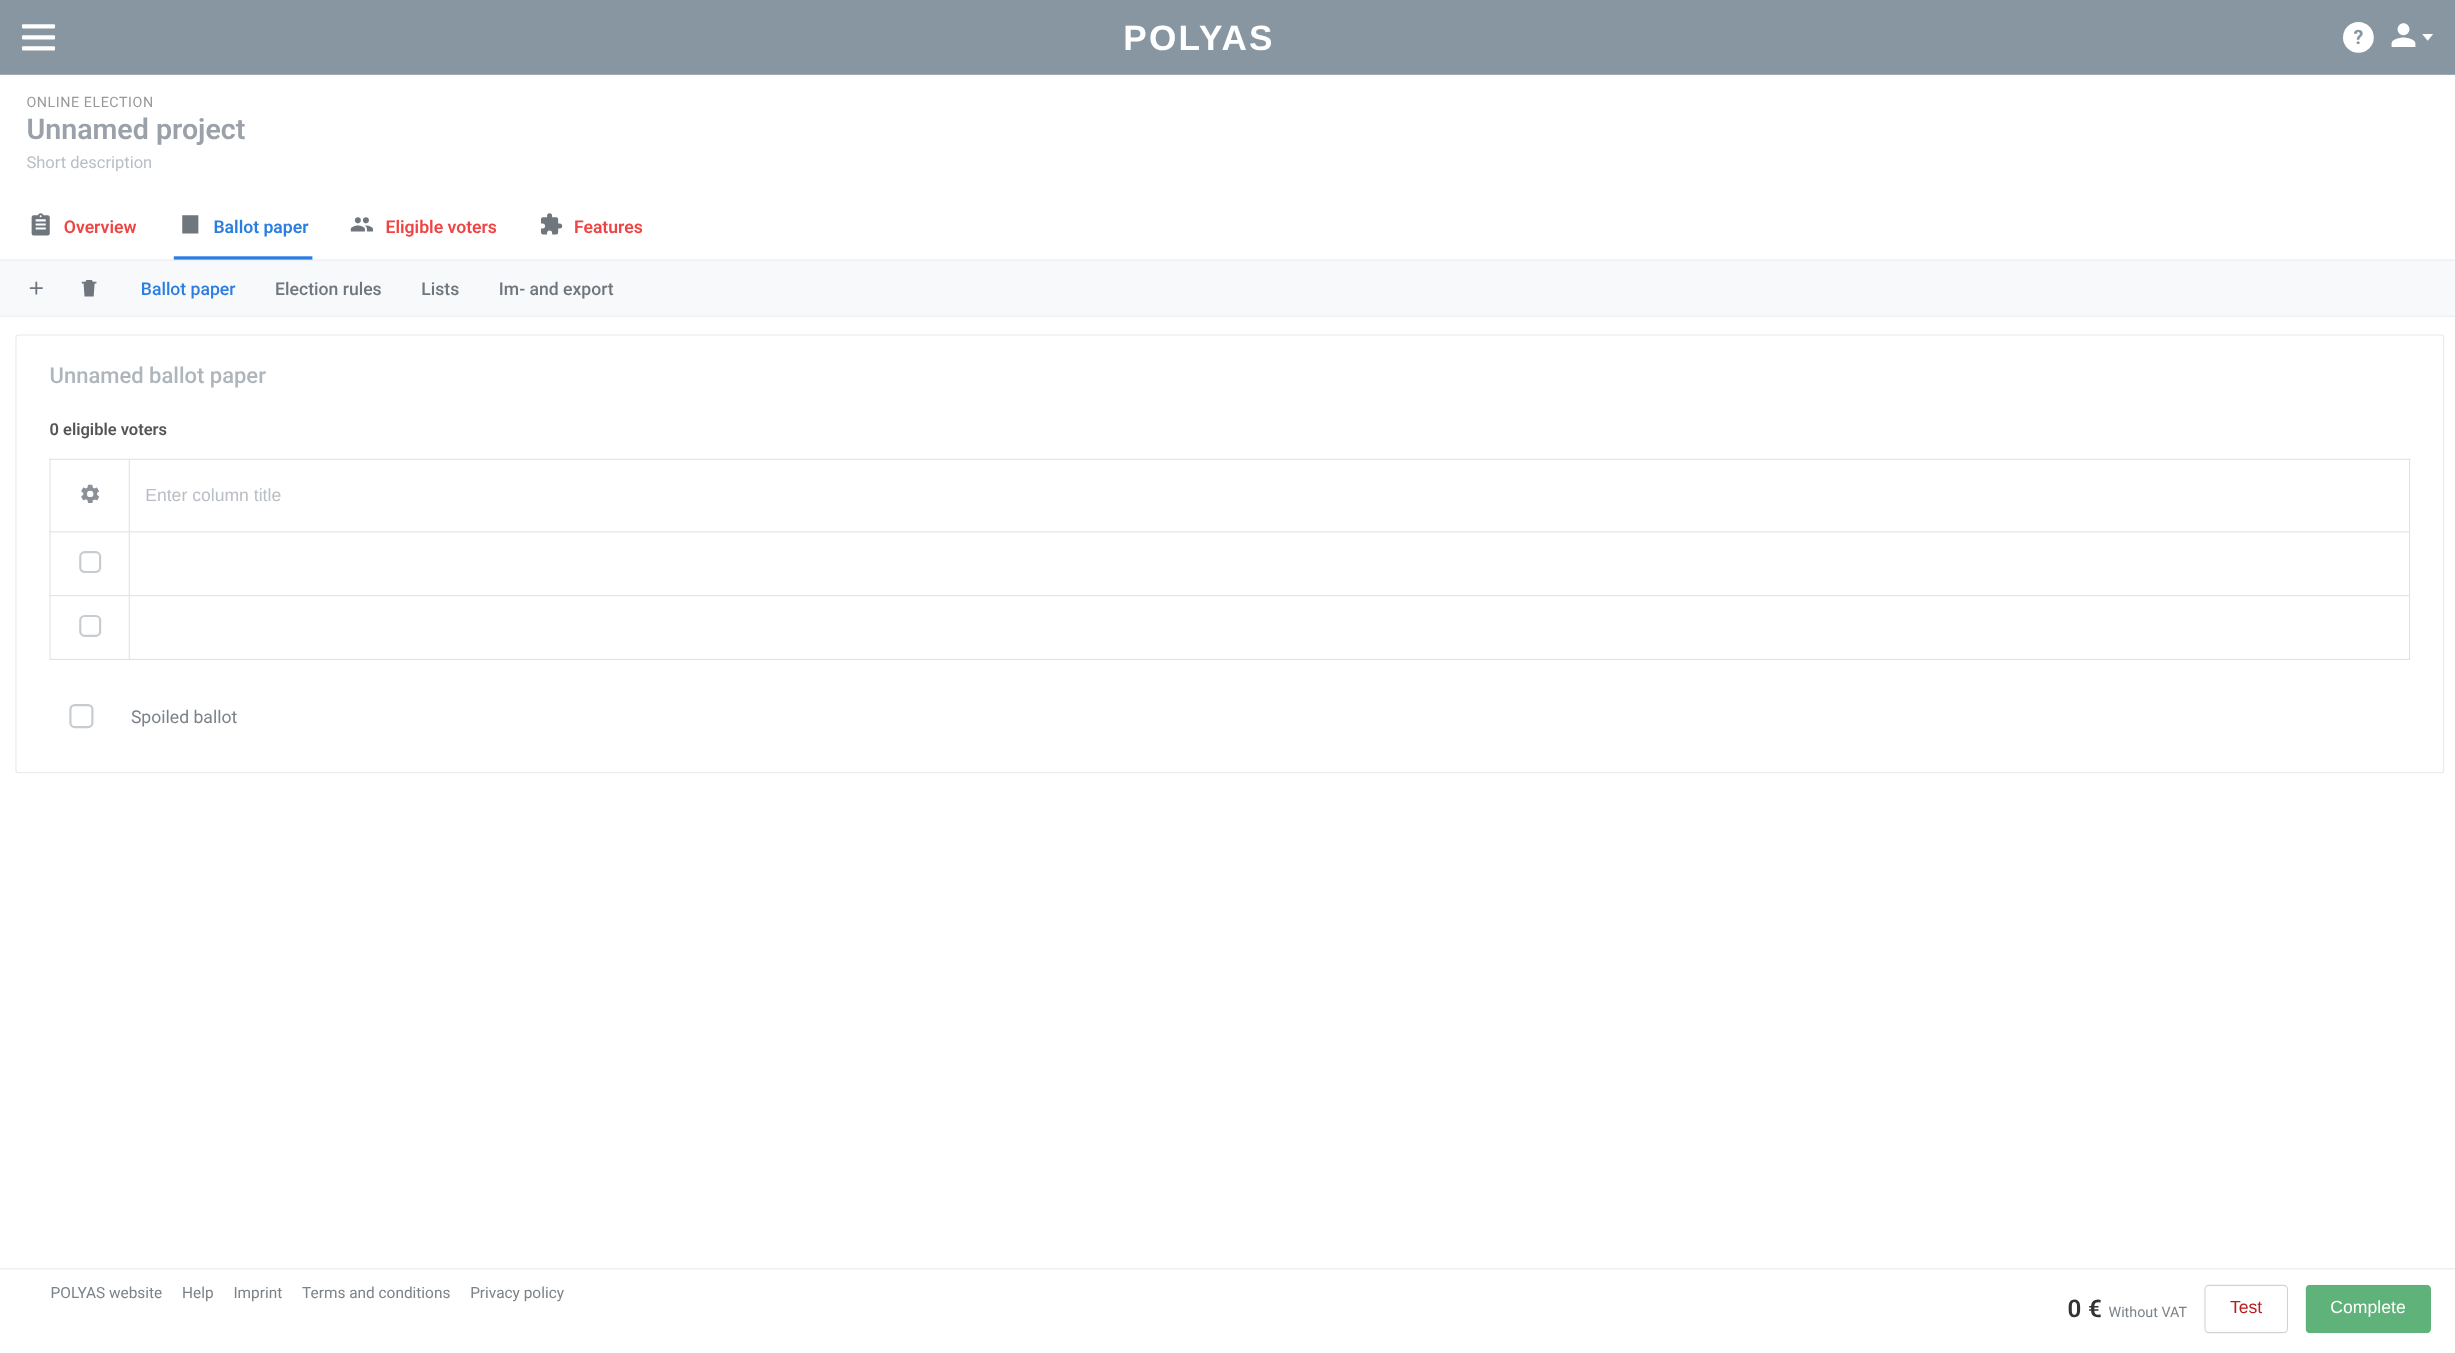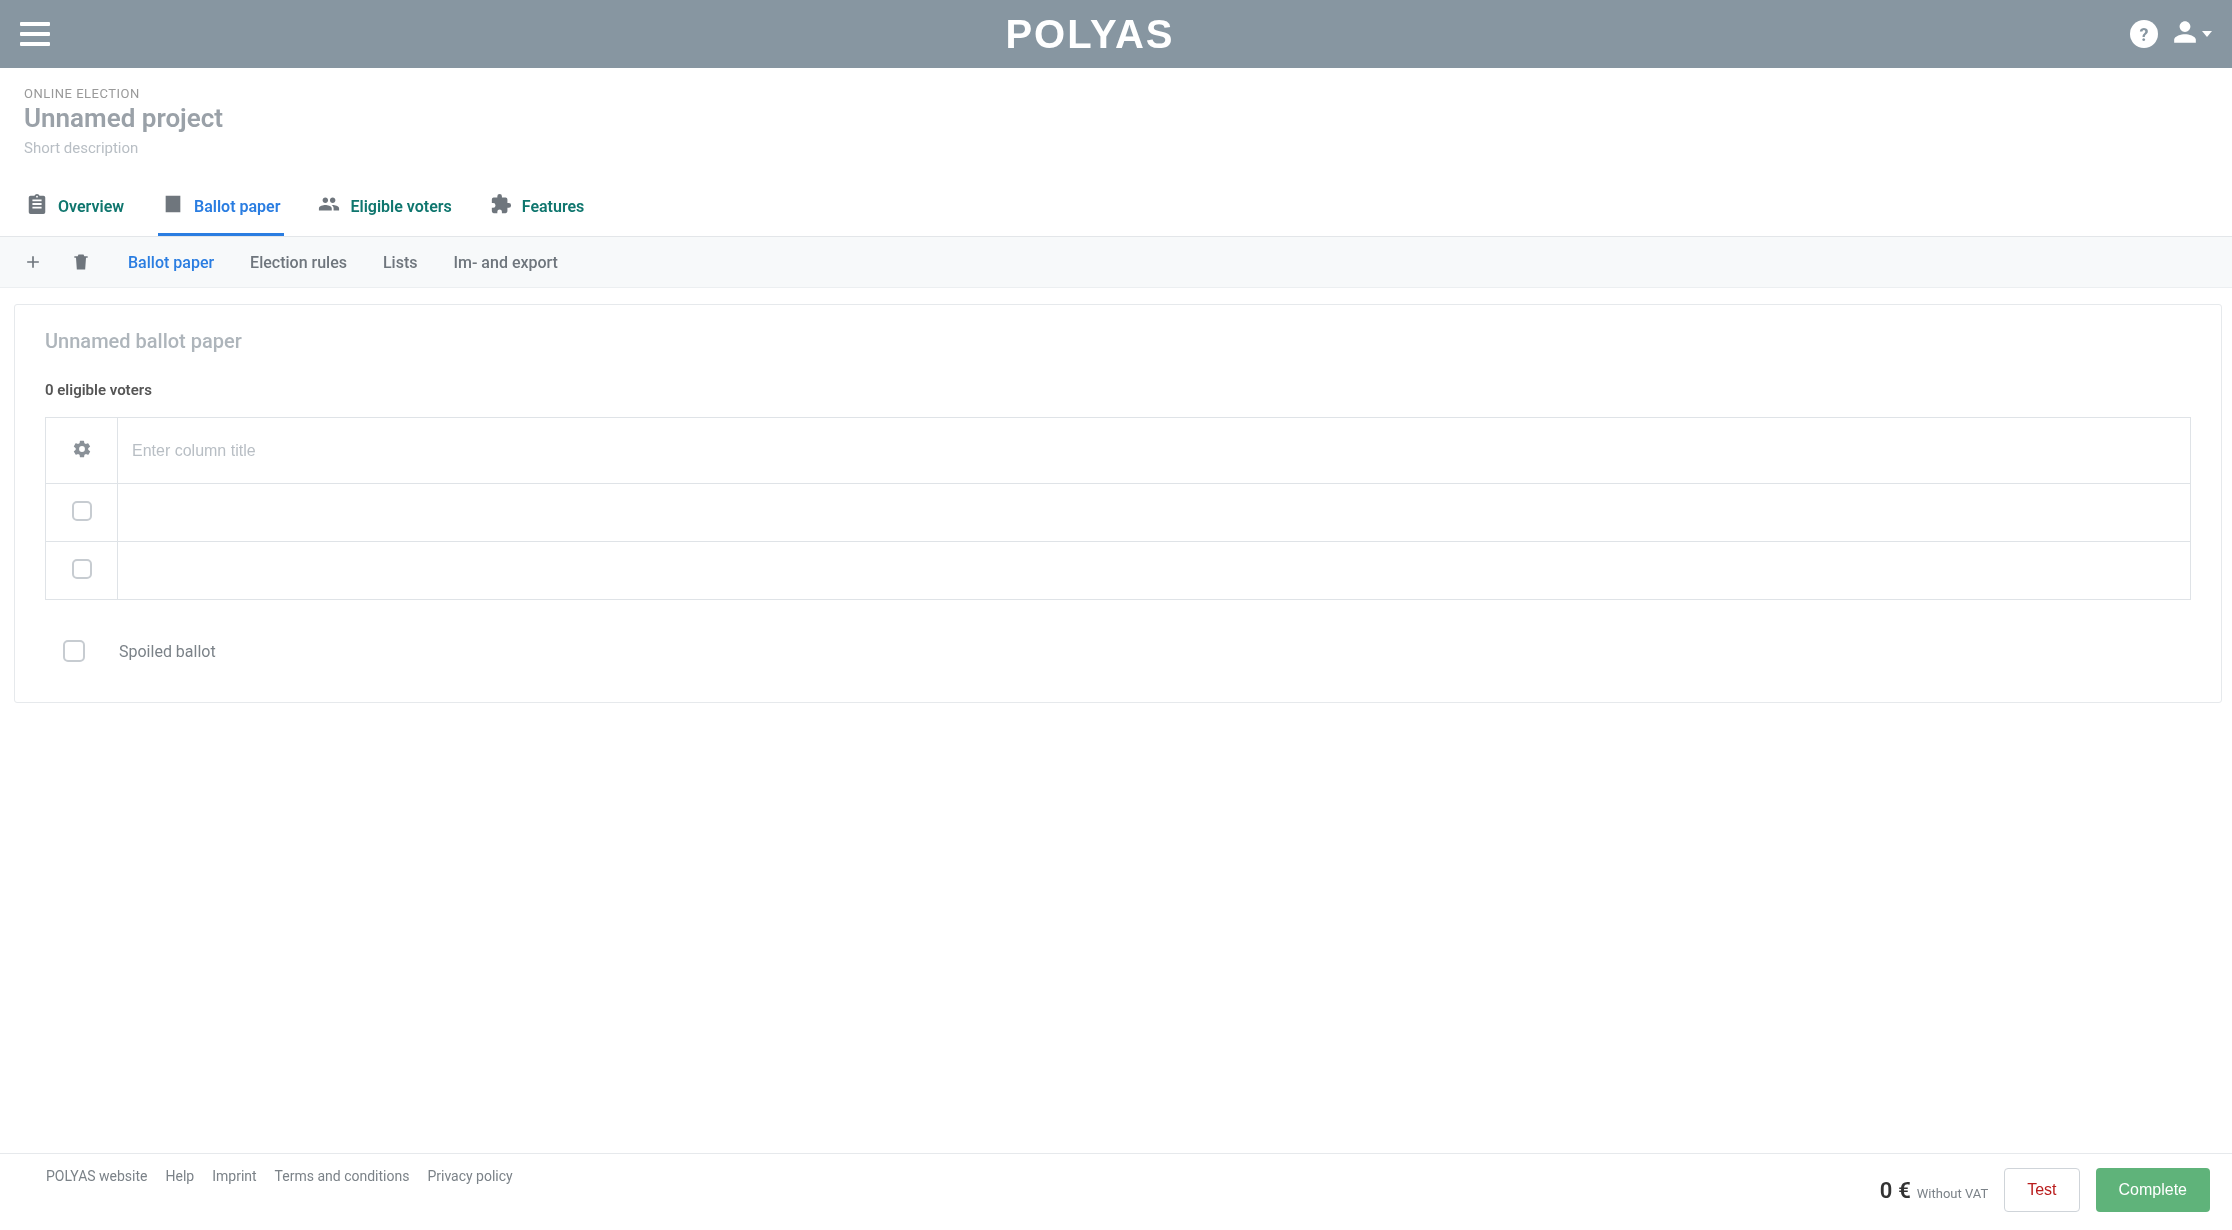--- a/index.html
+++ b/index.html
@@ -11,21 +11,21 @@
     background: #8796a1;
     height: 68px;
     display: flex;
     align-items: center;
     justify-content: space-between;
     padding: 0 20px;
     flex-shrink: 0;
   }
   .hamburger { width: 30px; height: 24px; display: flex; flex-direction: column; justify-content: space-between; cursor: pointer; }
   .hamburger span { display: block; height: 4px; background: #fff; border-radius: 1px; }
-  .brand { color: #fff; font-weight: 800; font-size: 40px; letter-spacing: 2px; font-family: Arial, sans-serif; }
+  .brand { color: #fff; font-weight: 800; font-size: 32px; letter-spacing: 2px; font-family: Arial, sans-serif; }
   .top-right { display: flex; align-items: center; gap: 14px; }
   .help-circle {
     width: 28px; height: 28px; border-radius: 50%; background: #fff; color: #8796a1;
     display: flex; align-items: center; justify-content: center; font-weight: 700; font-size: 18px; cursor: pointer;
   }
   .user-menu { display: flex; align-items: center; gap: 4px; cursor: pointer; }
   .user-icon svg { width: 26px; height: 26px; fill: #fff; }
   .chev { width: 0; height: 0; border-left: 5px solid transparent; border-right: 5px solid transparent; border-top: 6px solid #fff; }
 
   
@@ -33,21 +33,21 @@
   .inner { padding: 0 0 30px 0; }
 
   
   .proj-head { padding: 18px 24px 6px 24px; }
   .proj-eyebrow { font-size: 13px; color: #999; letter-spacing: 0.5px; }
   .proj-title { font-size: 26px; color: #9aa1a8; font-weight: 600; margin-top: 2px; }
   .proj-desc { font-size: 15px; color: #b8bec4; margin-top: 6px; }
 
   
   .tabs { display: flex; gap: 30px; padding: 10px 22px 0 22px; border-bottom: 1px solid #e3e6e9; margin-top: 10px; }
-  .tab { display: flex; align-items: center; gap: 10px; padding: 10px 4px 14px 4px; color: #0f766e; font-size: 16px; font-weight: 600; cursor: pointer; border-bottom: 3px solid transparent; }
+  .tab { display: flex; align-items: center; gap: 10px; padding: 10px 4px 14px 4px; color: #ef4444; font-size: 16px; font-weight: 600; cursor: pointer; border-bottom: 3px solid transparent; }
   .tab.active { color: #2a7de1; border-bottom-color: #2a7de1; }
   .tab svg { width: 22px; height: 22px; fill: #6f767d; }
   .tab.active svg { fill: #6f767d; }
 
   
   .subbar { display: flex; align-items: center; gap: 26px; padding: 14px 22px; background: #f7f9fa; border-bottom: 1px solid #eceff1; }
   .subbar .icon-btn { width: 22px; height: 22px; display:flex; align-items:center; justify-content:center; cursor: pointer; color:#6f767d; }
   .subbar .icon-btn svg { width: 20px; height: 20px; fill: currentColor; }
   .subtab { color: #6f767d; font-size: 16px; font-weight: 500; cursor: pointer; }
   .subtab.active { color: #2a7de1; }

